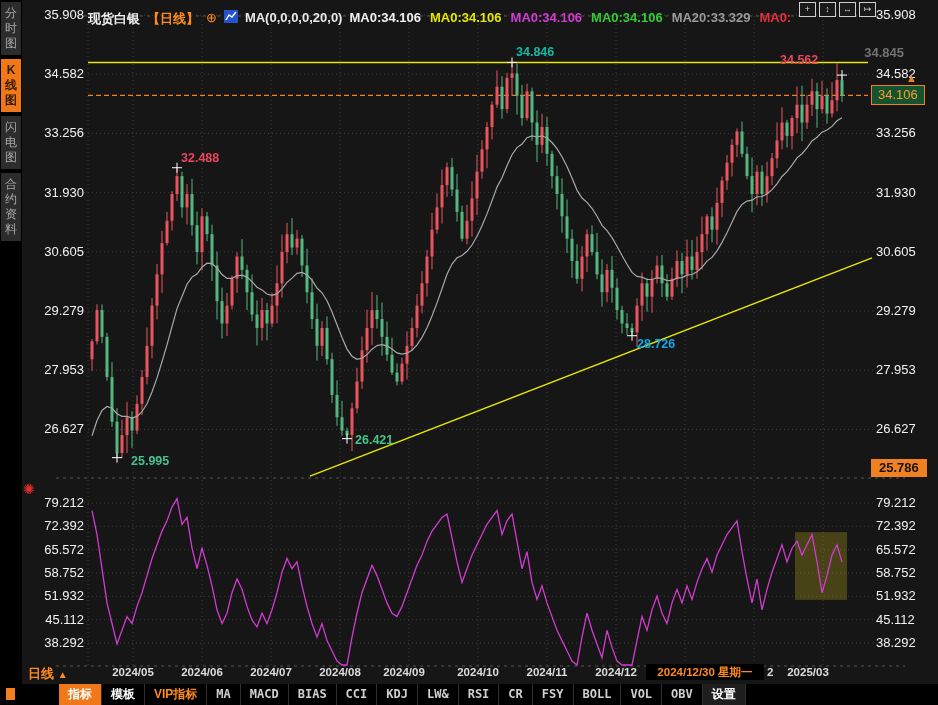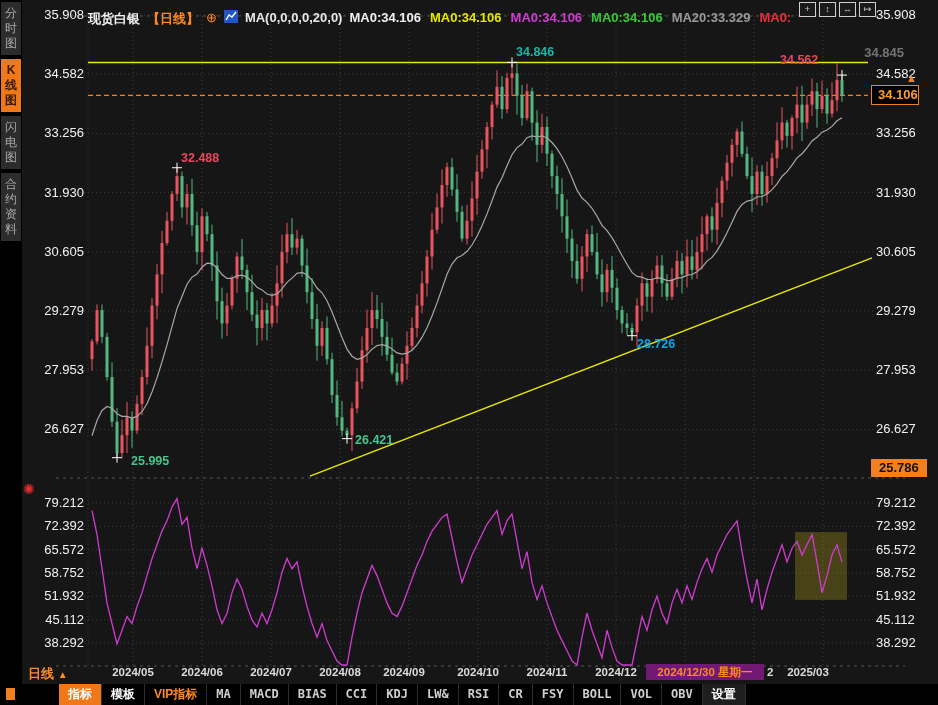--- a/index.html
+++ b/index.html
@@ -24,33 +24,33 @@
   #topbtns{position:absolute;right:62px;top:2px;display:flex;gap:3px;z-index:3;}
   .tbtn{width:15px;height:13px;border:1px solid #cfcfcf;color:#cfcfcf;font-size:9px;line-height:12px;
         text-align:center;background:#1a1a1a;cursor:pointer;}
   
   .axlabel{position:absolute;font-size:13px;color:#f2f2f2;width:58px;z-index:2;}
   .axlabel.l{left:26px;text-align:right;}
   .axlabel.r{left:876px;text-align:left;}
   .ann{position:absolute;font-size:12.5px;font-weight:700;z-index:3;white-space:nowrap;}
   #restag{position:absolute;left:856px;width:48px;text-align:right;color:#737373;
           font-size:13px;font-weight:700;z-index:3;}
-  #curtag{position:absolute;left:871px;background:#000000;border:1px solid #f08020;color:#ff9a2e;
-          font-size:13px;font-weight:700;padding:1px 0 2px 6px;z-index:3;}
+  #curtag{position:absolute;left:871px;background:#14532d;border:1px solid #f08020;color:#ff9a2e;
+          font-size:13px;font-weight:400;padding:1px 6px 2px 6px;z-index:3;}
   #curarrow{position:absolute;left:906px;color:#f08020;font-size:11px;z-index:3;}
   #bottag{position:absolute;left:871px;top:459px;background:#f08020;color:#141414;font-size:13px;
           font-weight:700;padding:1px 8px 2px 8px;z-index:3;}
   
   #rsihead{position:absolute;left:92px;top:483px;display:flex;gap:12px;font-size:12.5px;
            font-weight:700;z-index:3;white-space:nowrap;}
   #rsiburst{position:absolute;left:23px;top:481px;color:#e62e2e;font-size:14px;z-index:3;}
   
   .month{position:absolute;top:666px;transform:translateX(-50%);font-size:11.5px;font-weight:700;
          color:#dcdcdc;z-index:3;white-space:nowrap;}
-  #dateTip{position:absolute;left:646px;top:664px;width:118px;height:16px;background:#701a75;
+  #dateTip{position:absolute;left:646px;top:664px;width:118px;height:16px;background:#000000;
            color:#ff8a1e;font-size:11.5px;font-weight:700;text-align:center;line-height:16px;
            z-index:4;white-space:nowrap;}
   #partial2{position:absolute;left:767px;top:666px;font-size:11.5px;font-weight:700;color:#dcdcdc;z-index:3;}
   #daily{position:absolute;left:28px;top:665px;color:#ff8a1e;font-size:13px;font-weight:700;z-index:3;}
   #daily .tri{font-size:10px;}
   #watermark{position:absolute;left:778px;top:642px;font-size:44px;color:rgba(235,235,235,0.92);
              letter-spacing:1px;z-index:2;}
   
   #toolbar{position:absolute;left:0;bottom:0;width:938px;height:21px;background:#000;z-index:7;
            display:flex;align-items:stretch;}

